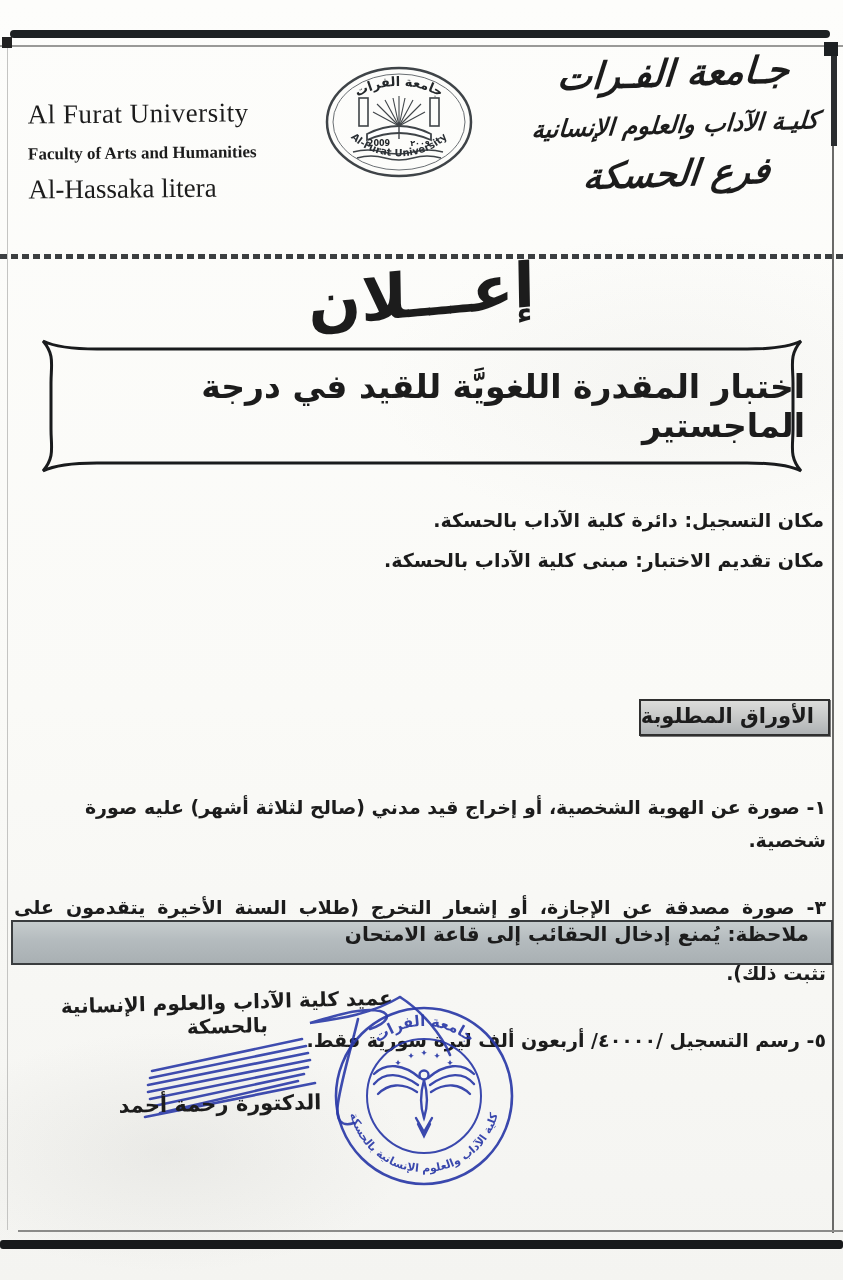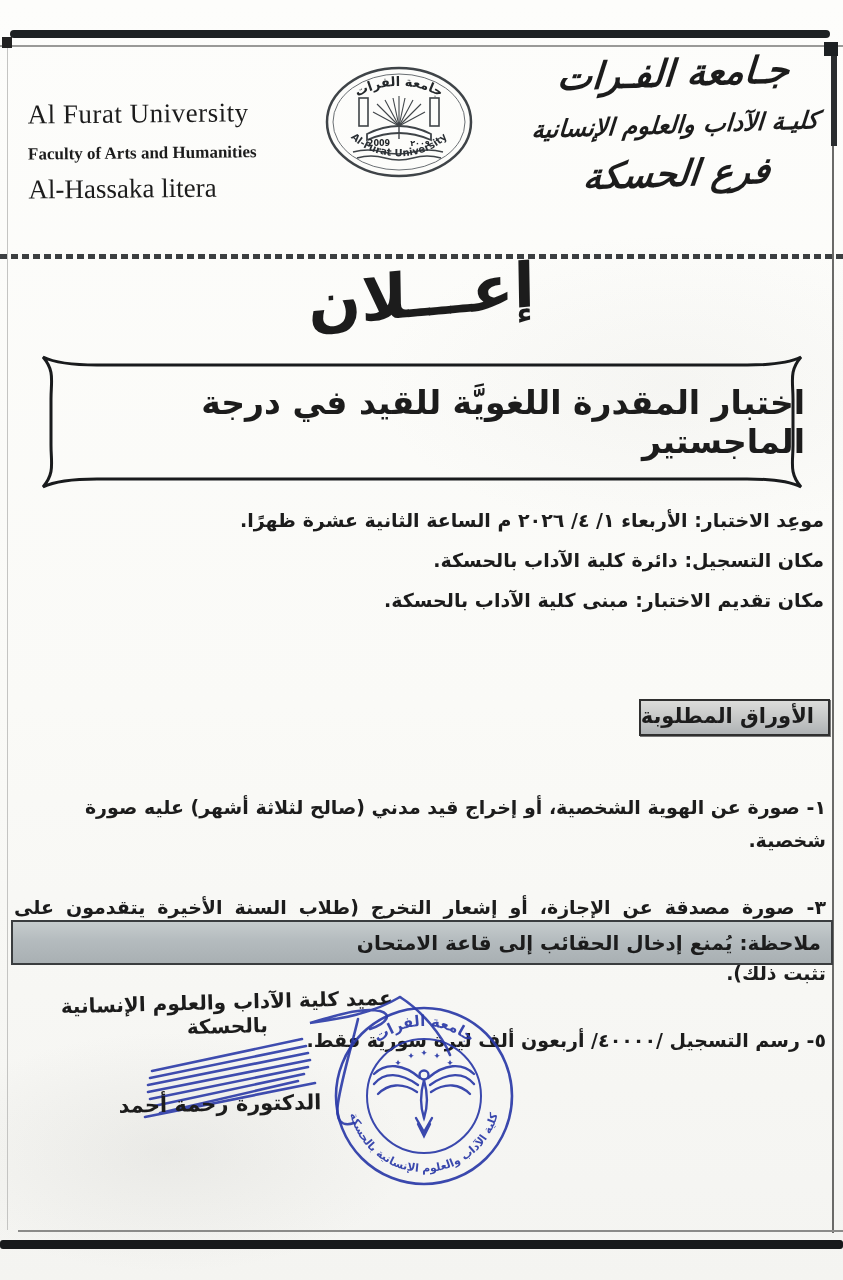--- a/index.html
+++ b/index.html
@@ -34,40 +34,40 @@
   .hdr-ar .a1 { font-size:37px; font-weight:700; font-style:italic; transform:skewX(-6deg); }
   .hdr-ar .a2 { font-size:24px; font-weight:700; font-style:italic; margin-top:16px; transform:skewX(-6deg); }
   .hdr-ar .a3 { font-size:36px; font-weight:700; font-style:italic; margin-top:14px; transform:skewX(-8deg); }
   .dashes { position:absolute; left:0; top:254px; width:843px; height:5px;
     background:repeating-linear-gradient(90deg,#3c3f41 0 7px, transparent 7px 11px); }
   
   .announce { position:absolute; left:0; top:258px; width:843px; text-align:center; }
   .announce span { display:inline-block; font-size:62px; font-weight:700; letter-spacing:2px;
     transform:rotate(-5deg) skewX(-4deg); direction:rtl; }
   
-  .plaque { position:absolute; left:39px; top:352px; width:766px; height:140px; }
+  .plaque { position:absolute; left:39px; top:336px; width:766px; height:140px; }
   .plaque svg { position:absolute; left:0; top:0; }
   .plaque .ttl { position:absolute; left:0; top:0; width:100%; height:100%;
     display:flex; align-items:center; justify-content:center;
     font-size:33px; font-weight:700; direction:rtl; letter-spacing:-1px; }
   
   .details { position:absolute; left:18px; top:500px; width:806px; direction:rtl; text-align:right;
     font-size:19px; font-weight:700; line-height:40px; }
   .details p.just { text-align:justify; }
   .docs-head { position:absolute; right:13px; top:699px; direction:rtl;
     border:2px solid #2f2f2f; background:linear-gradient(180deg,#dcdcda 0%, #c2c4c4 60%, #aeb2b4 100%);
     font-size:21px; font-weight:700; padding:3px 14px 6px 0; box-shadow:1px 1px 0 #777; }
   .docs { position:absolute; left:14px; top:757px; width:812px; direction:rtl; text-align:right;
     font-size:19px; font-weight:700; line-height:33px; }
   .docs p { margin-bottom:0;margin-top:34px; }
   .docs p.just { text-align:justify; }
   .note-bar { position:absolute; left:11px; top:920px; width:822px; height:45px;
     border:2px solid #3a3d3f; direction:rtl;
     background:linear-gradient(180deg,#c6cccd 0%, #b4bbbe 45%, #a9b0b3 100%);
-    display:flex; align-items:center; padding-right:10px;
+    display:flex; padding-right:22px;
     font-size:20px; font-weight:700; }
   
   .dean { position:absolute; left:42px; top:990px; width:370px; direction:rtl; text-align:center;
     font-size:20px; font-weight:700; transform:rotate(-1.5deg); }
   .signer { position:absolute; left:110px; top:1092px; width:220px; direction:rtl; text-align:center;
     font-size:21px; font-weight:700; transform:rotate(-1deg); }
   .sig-svg { position:absolute; left:70px; top:985px; width:430px; height:190px; pointer-events:none; }
   .stamp { position:absolute; left:328px; top:1000px; width:192px; height:192px; opacity:.92; }
 </style>
 </head>
@@ -150,21 +150,20 @@
     <svg width="766" height="140" viewBox="0 0 766 138">
       <path d="M 58,12 H 708 C 734,12 750,10 762,4 C 750,18 754,28 754,46 L 754,92
                C 754,110 750,120 762,134 C 750,128 734,126 708,126 H 58
                C 32,126 16,128 4,134 C 16,120 12,110 12,92 L 12,46
                C 12,28 16,18 4,4 C 16,10 32,12 58,12 Z" fill="none" stroke="#191b1d" stroke-width="3"></path>
     </svg>
     <div class="ttl">اختبار المقدرة اللغويَّة للقيد في درجة الماجستير</div>
   </div>
 
   <div class="details">
-    <p>موعِد الاختبار: الأربعاء ١/ ٤/ ٢٠٢٦ م الساعة الثانية عشرة ظهرًا.</p>
     <p>مكان التسجيل: دائرة كلية الآداب بالحسكة.</p>
     <p>مكان تقديم الاختبار: مبنى كلية الآداب بالحسكة.</p>
   </div>
 
   <div class="docs-head">الأوراق المطلوبة</div>
   <div class="docs">
     <p>١- صورة عن الهوية الشخصية، أو إخراج قيد مدني (صالح لثلاثة أشهر) عليه صورة شخصية.</p>
     <p class="just">٣- صورة مصدقة عن الإجازة، أو إشعار التخرج (طلاب السنة الأخيرة يتقدمون على أساس صورة مصدقة عن إيصال تسجيلهم في السنة الأخيرة، أو الحياة الجامعية التي تثبت ذلك).</p>
     <p>٥- رسم التسجيل /٤٠٠٠٠/ أربعون ألف ليرة سورية فقط.</p>
   </div>

